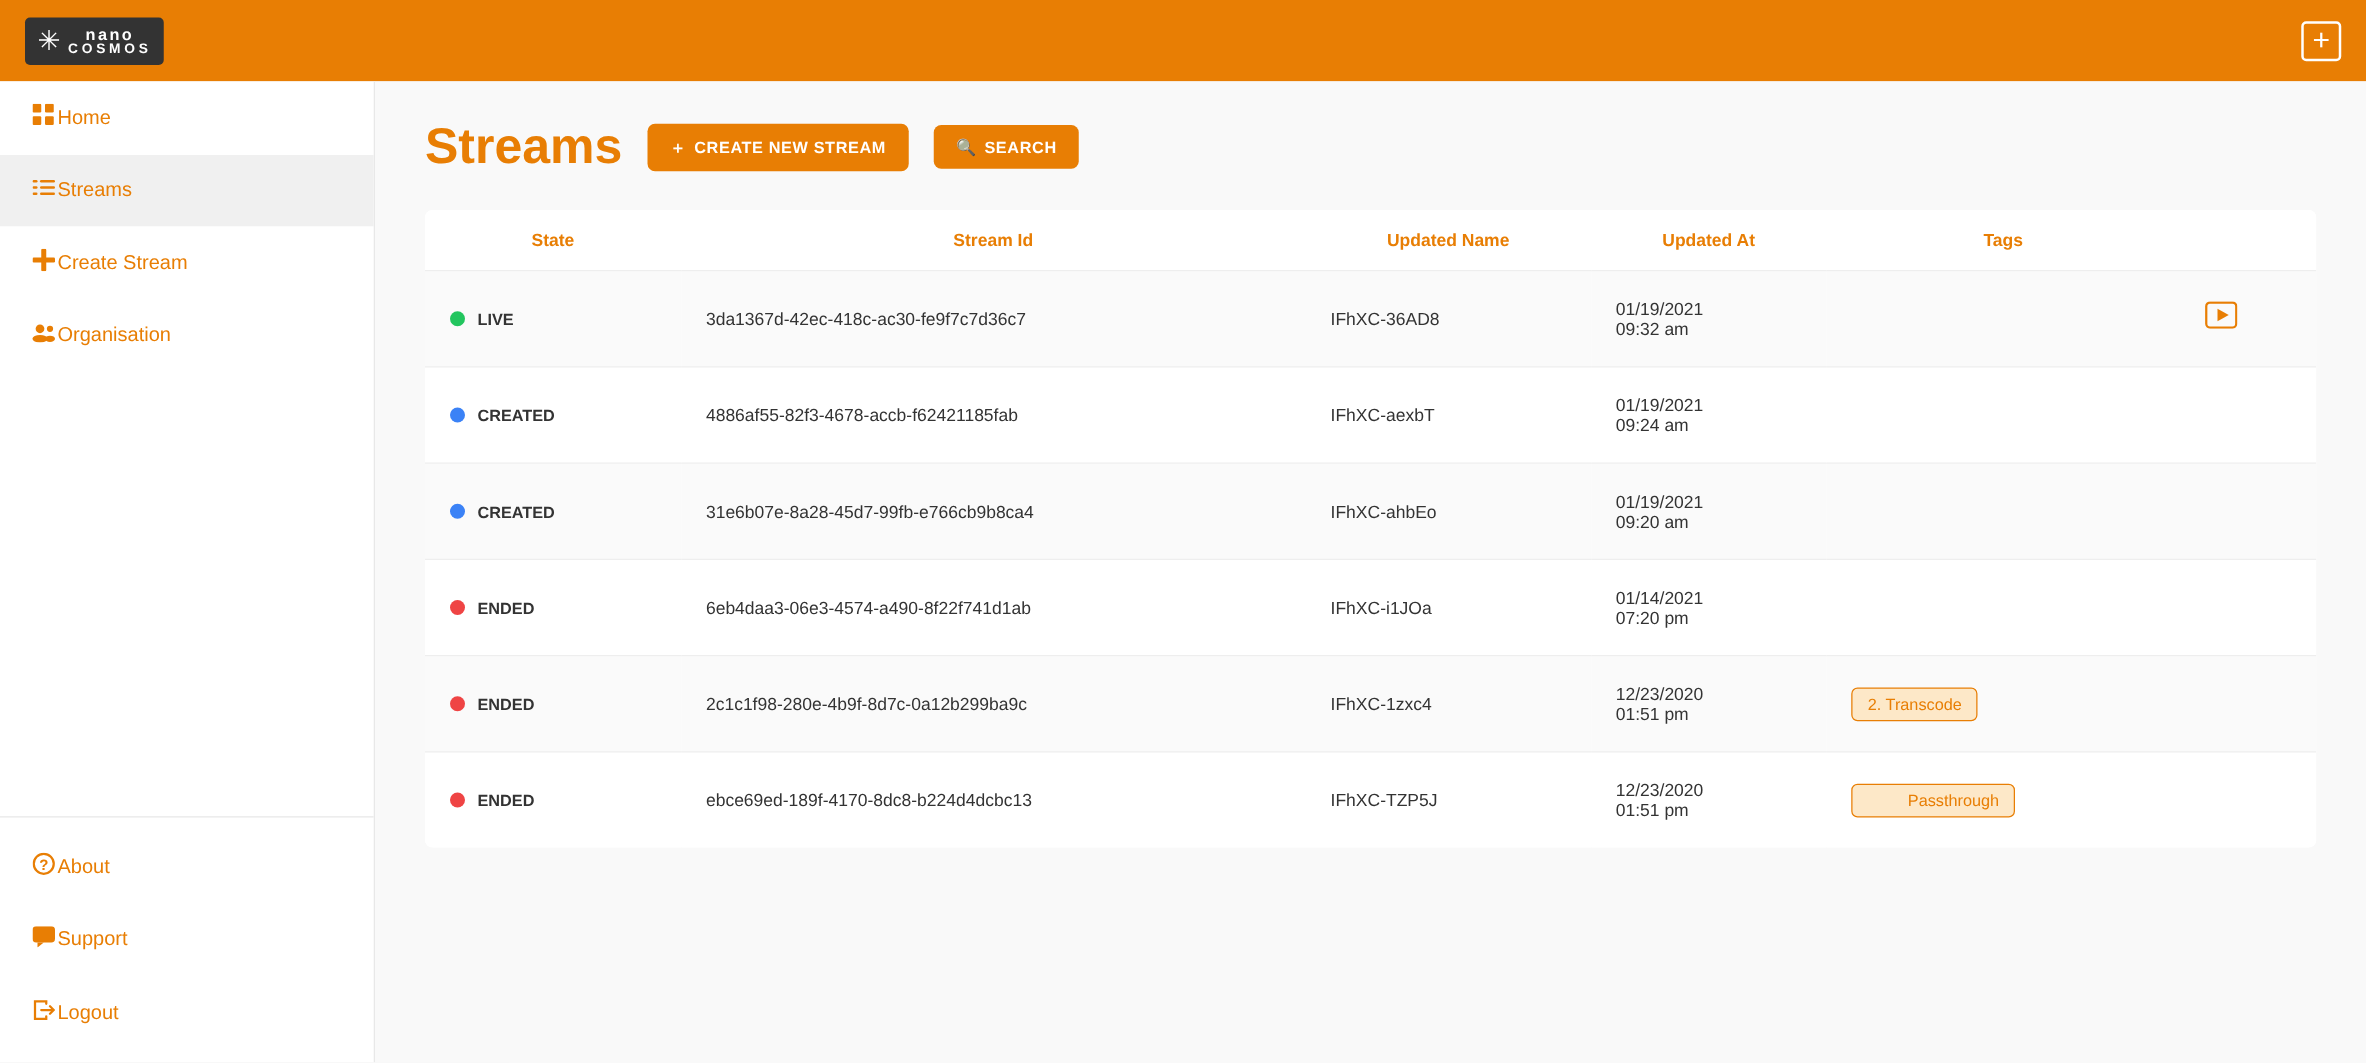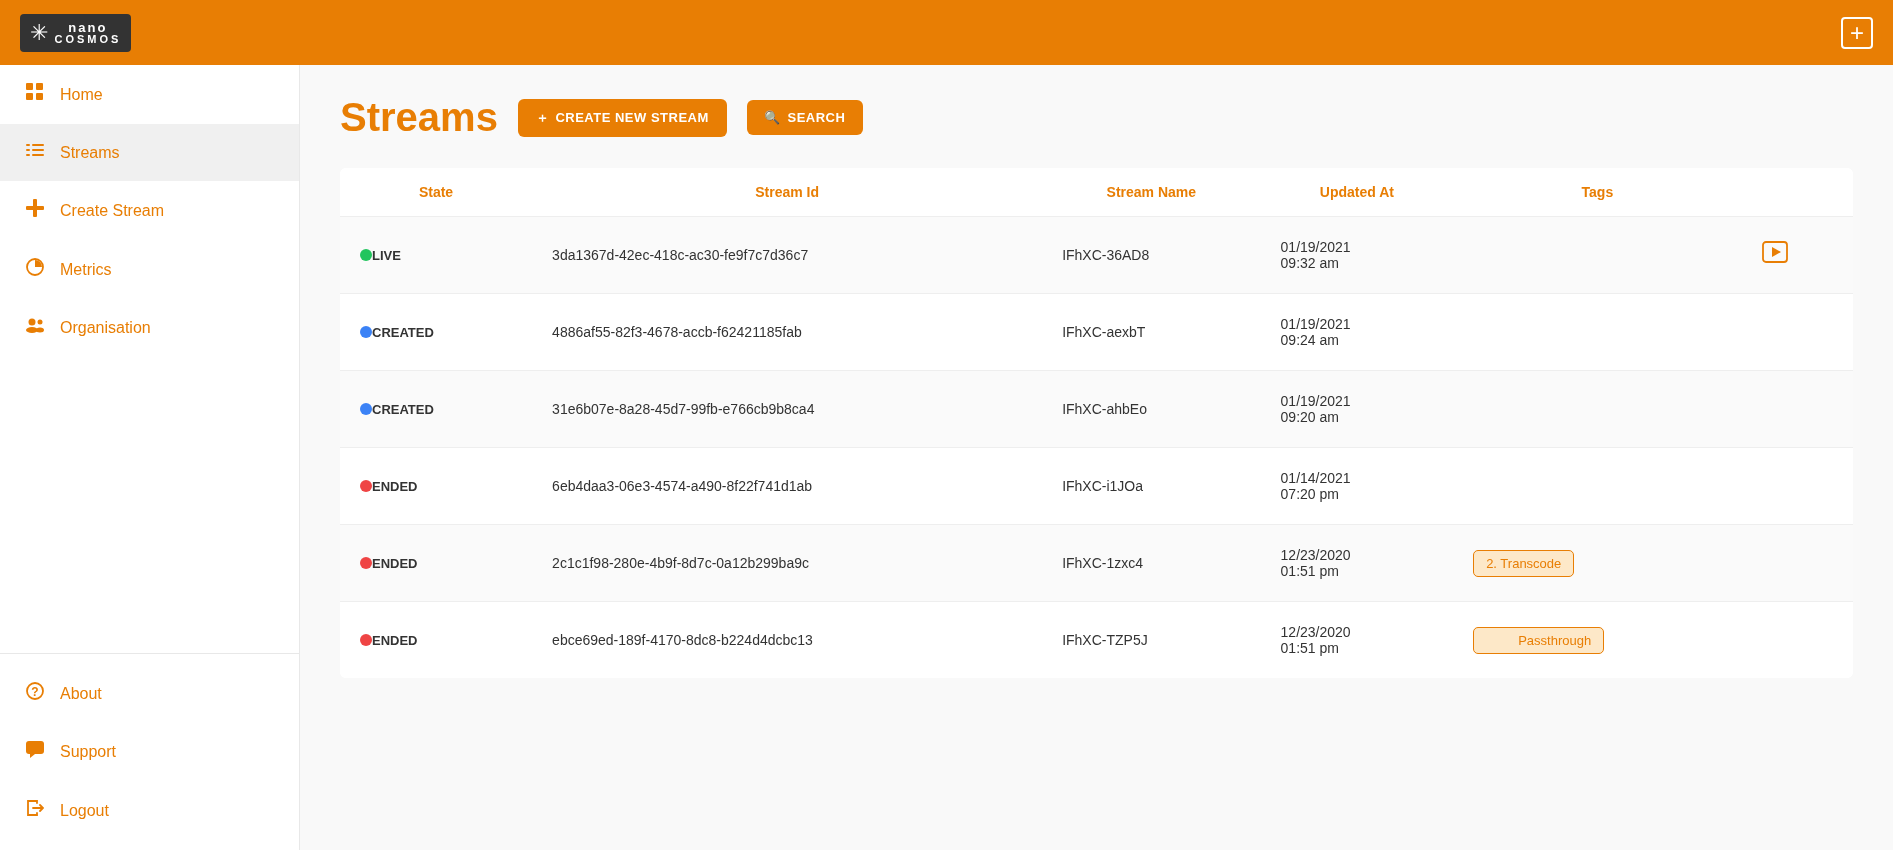--- a/index.html
+++ b/index.html
@@ -83,21 +83,21 @@
       flex: 1;
     }
     .sidebar-bottom {
       border-top: 1px solid #e8e8e8;
       padding-top: 10px;
       padding-bottom: 10px;
     }
     .sidebar-item {
       display: flex;
       align-items: center;
-      gap: 14px;
+      gap: 0;
       padding: 18px 24px;
       cursor: pointer;
       color: #e87e04;
       font-size: 17px;
       font-weight: 500;
       text-decoration: none;
     }
     .sidebar-item.active {
       background: #f0f0f0;
       color: #e87e04;
@@ -193,20 +193,21 @@
     .streams-table tbody td {
       padding: 22px 20px;
       font-size: 14px;
       color: #333;
       vertical-align: middle;
     }
 
     .state-cell {
       display: flex;
       align-items: center;
+      gap: 10px;
       font-weight: bold;
       font-size: 13px;
     }
     .state-dot {
       width: 12px;
       height: 12px;
       border-radius: 50%;
       flex-shrink: 0;
     }
     .dot-green { background: #22c55e; }
@@ -300,29 +301,20 @@
       <div class="sidebar-item">
         <span class="sidebar-icon">
           <svg width="18" height="18" viewBox="0 0 18 18" fill="#e87e04">
             <rect x="7" y="0" width="4" height="18" rx="1"></rect>
             <rect x="0" y="7" width="18" height="4" rx="1"></rect>
           </svg>
         </span>
         <span class="sidebar-label">Create Stream</span>
       </div>
 
-      <div class="sidebar-item">
-        <span class="sidebar-icon">
-          <svg width="18" height="18" viewBox="0 0 18 18" fill="none" stroke="#e87e04" stroke-width="1.8">
-            <circle cx="9" cy="9" r="8"></circle>
-            <path d="M9 9 L9 2 A7 7 0 0 1 16 9 Z" fill="#e87e04" stroke="none"></path>
-          </svg>
-        </span>
-        <span class="sidebar-label">Metrics</span>
-      </div>
 
       <div class="sidebar-item">
         <span class="sidebar-icon">
           <svg width="20" height="16" viewBox="0 0 20 16" fill="#e87e04">
             <circle cx="7" cy="5" r="3.5"></circle>
             <ellipse cx="7" cy="13" rx="6" ry="3"></ellipse>
             <circle cx="15" cy="5" r="2.5"></circle>
             <ellipse cx="15" cy="13" rx="4" ry="2.5"></ellipse>
           </svg>
         </span>
@@ -374,21 +366,21 @@
         <span>🔍</span>
         <span>SEARCH</span>
       </button>
     </div>
 
     <table class="streams-table">
       <thead>
         <tr>
           <th>State</th>
           <th>Stream Id</th>
-          <th>Stream Name</th>
+          <th>Updated Name</th>
           <th>Updated At</th>
           <th>Tags</th>
           <th></th>
         </tr>
       </thead>
       <tbody id="table-body">
       <tr>
             <td>
               <div class="state-cell">
                 <span class="state-dot dot-green"></span>

